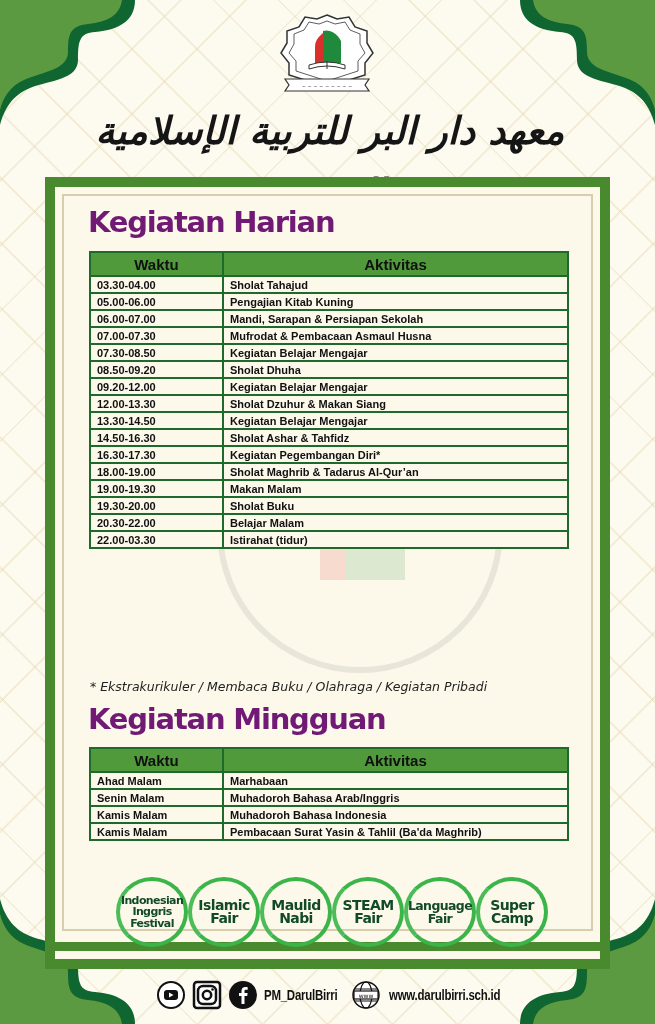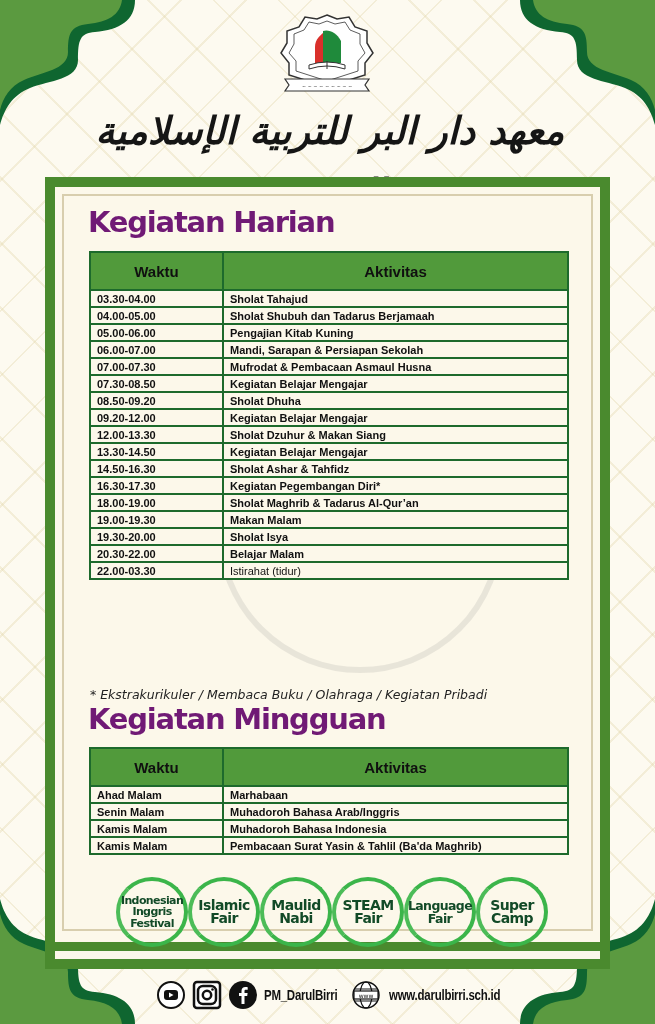--- a/index.html
+++ b/index.html
@@ -85,41 +85,40 @@
     border-collapse: collapse;
     font-family: "Liberation Sans", sans-serif;
     font-weight: bold;
     color: #111;
     background: #fcf8ea;
   }
   table.sched th {
     background: #519a3b;
     color: #101010;
     font-size: 15px;
-    height: 38px;
+    height: 24px;
     border: 2px solid #1d6a2c;
     font-weight: bold;
   }
   table.sched td {
     font-size: 11px;
     text-align: left;
     height: 17px;
     border: 2px solid #1d6a2c;
     padding: 0 6px;
   }
-  table.sched td.light { font-weight: normal; }
+  table.sched td.light { font-weight: bold; }
   .tbl-harian { left: 89px; top: 251px; width: 480px; }
   .tbl-mingguan { left: 89px; top: 747px; width: 480px; }
   .col-time { width: 133px; }
 
   .footnote {
     position: absolute; left: 90px; top: 679px;
     font-size: 12.5px; font-style: italic; color: #222;
     font-family: "DejaVu Sans", sans-serif;
-    margin-top: 8px;
   }
 
   
   .badges {
     position: absolute; left: 92px; top: 877px; width: 480px; height: 70px;
     display: flex; justify-content: center;
   }
   .badge {
     width: 72px; height: 70px; border-radius: 50%;
     border: 4px solid #3bb54a;
@@ -216,24 +215,20 @@
       <th class="col-time">Waktu</th>
       <th>Aktivitas</th>
     </tr>
   </thead>
   <tbody>
     <tr>
         <td>03.30-04.00</td>
         <td>Sholat Tahajud</td>
       </tr>
     <tr>
-        <td>04.00-05.00</td>
-        <td>Sholat Shubuh dan Tadarus Berjamaah</td>
-      </tr>
-    <tr>
         <td>05.00-06.00</td>
         <td>Pengajian Kitab Kuning</td>
       </tr>
     <tr>
         <td>06.00-07.00</td>
         <td>Mandi, Sarapan &amp; Persiapan Sekolah</td>
       </tr>
     <tr>
         <td>07.00-07.30</td>
         <td>Mufrodat &amp; Pembacaan Asmaul Husna</td>
@@ -269,21 +264,21 @@
     <tr>
         <td>18.00-19.00</td>
         <td>Sholat Maghrib &amp; Tadarus Al-Qur’an</td>
       </tr>
     <tr>
         <td>19.00-19.30</td>
         <td>Makan Malam</td>
       </tr>
     <tr>
         <td>19.30-20.00</td>
-        <td>Sholat Isya</td>
+        <td>Sholat Buku</td>
       </tr>
     <tr>
         <td>20.30-22.00</td>
         <td>Belajar Malam</td>
       </tr>
     <tr>
         <td>22.00-03.30</td>
         <td class="light">Istirahat (tidur)</td>
       </tr>
   </tbody>

